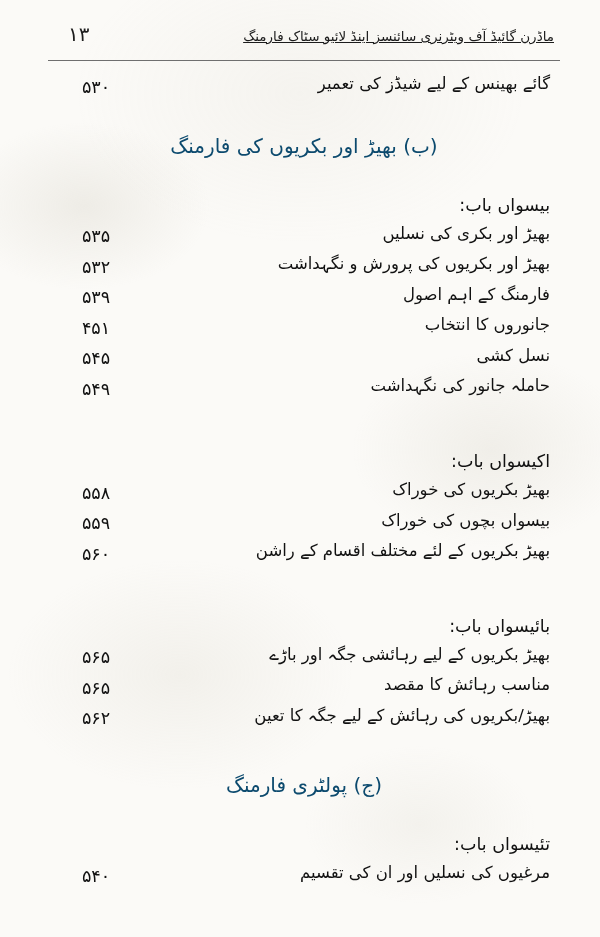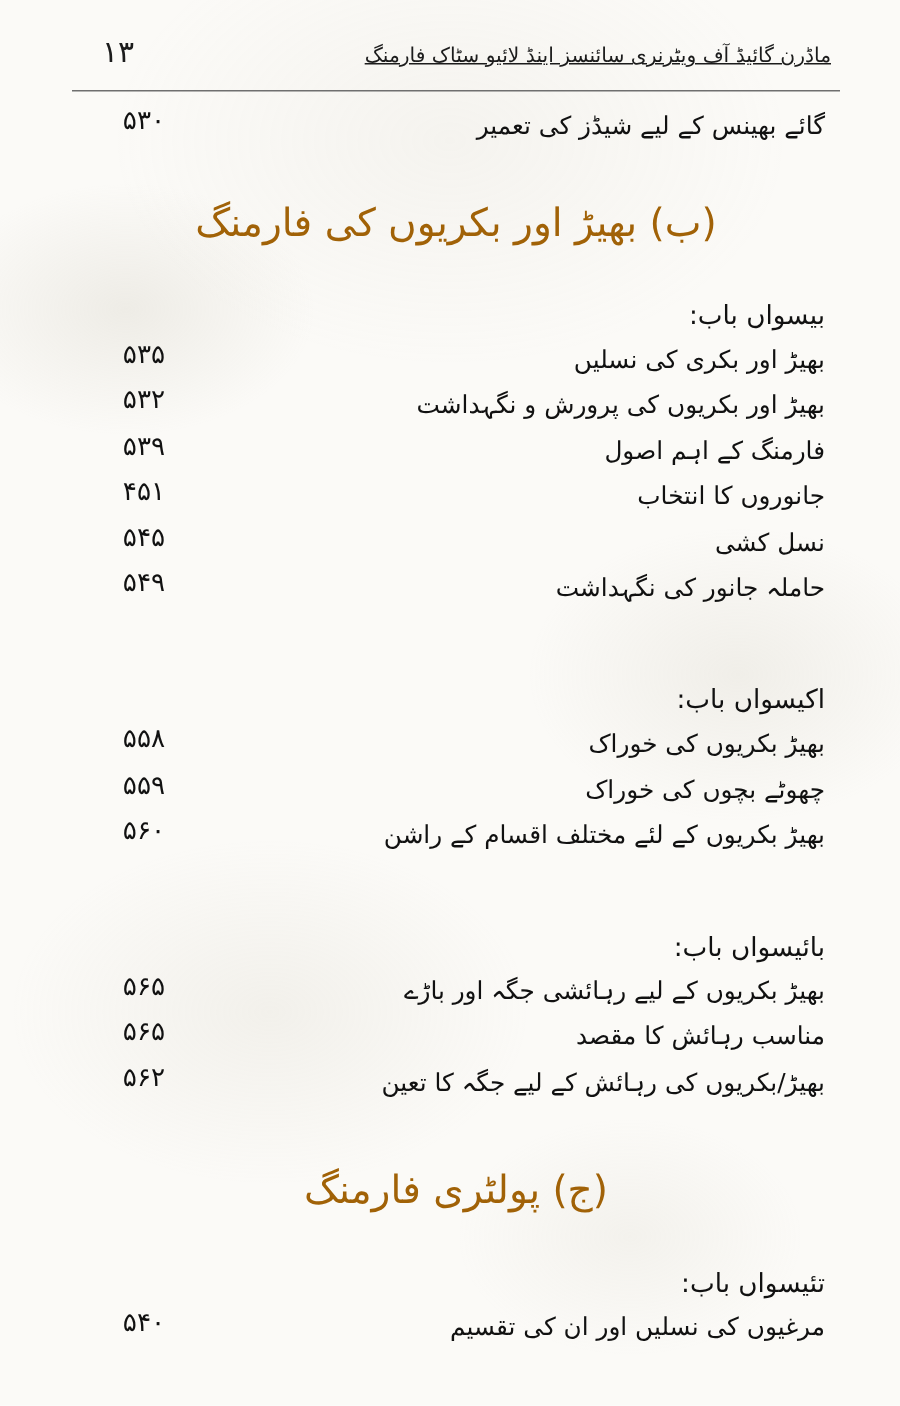--- a/index.html
+++ b/index.html
@@ -62,21 +62,21 @@
   .rule {
     border: 0;
     border-top: 1px solid #6f6f6f;
     margin: 2px 0 10px 0;
   }
 
   
   .row {
     display: flex;
     direction: ltr;
-    align-items: flex-start;
+    align-items: flex-end;
     margin-bottom: 5px;
     gap: 12px;
   }
   .row .col-num {
     width: 96px;
     flex: 0 0 96px;
     text-align: center;
     font-size: 17.5px;
     color: #111;
     direction: rtl;
@@ -86,23 +86,23 @@
     text-align: right;
     direction: rtl;
     font-size: 16.5px;
     color: #111;
     padding-right: 10px;
     line-height: 1.55;
   }
 
   .section-head {
     text-align: center;
-    font-size: 26px;
+    font-size: 20px;
     margin: 22px 0 16px 0;
-    color: #a16207;
+    color: #0c4a6e;
     direction: rtl;
     letter-spacing: 0.2px;
   }
   .chapter-head-wrap {
     display: flex;
     direction: ltr;
     margin-bottom: 6px;
     margin-top: 37px;
   }
   .chapter-head-wrap .col-num { width: 96px; flex: 0 0 96px; }
@@ -175,21 +175,21 @@
     <div class="col-num"></div>
     <div class="col-txt">اکیسواں باب:</div>
   </div>
 
   <div class="row">
     <div class="col-num">۵۵۸</div>
     <div class="col-txt">بھیڑ بکریوں کی خوراک</div>
   </div>
   <div class="row">
     <div class="col-num">۵۵۹</div>
-    <div class="col-txt">چھوٹے بچوں کی خوراک</div>
+    <div class="col-txt">بیسواں بچوں کی خوراک</div>
   </div>
   <div class="row">
     <div class="col-num">۵۶۰</div>
     <div class="col-txt">بھیڑ بکریوں کے لئے مختلف اقسام کے راشن</div>
   </div>
 
   <div class="spacer-sm"></div>
 
   <div class="chapter-head-wrap">
     <div class="col-num"></div>

